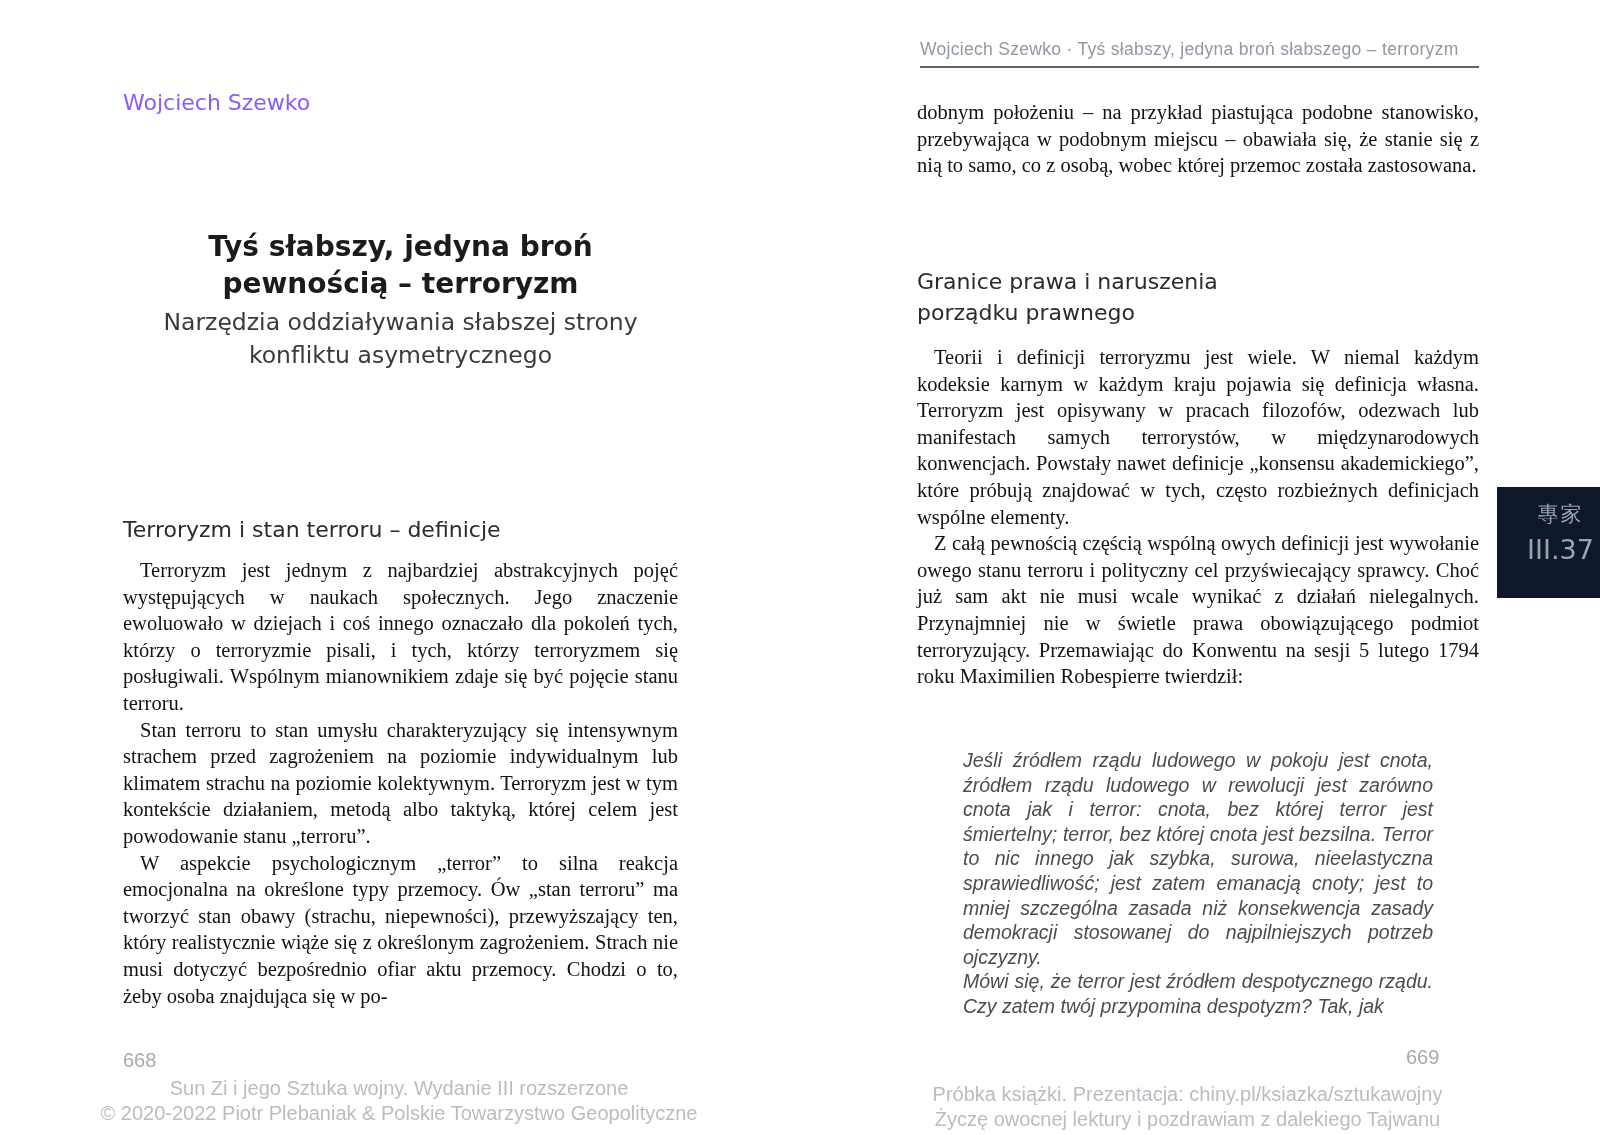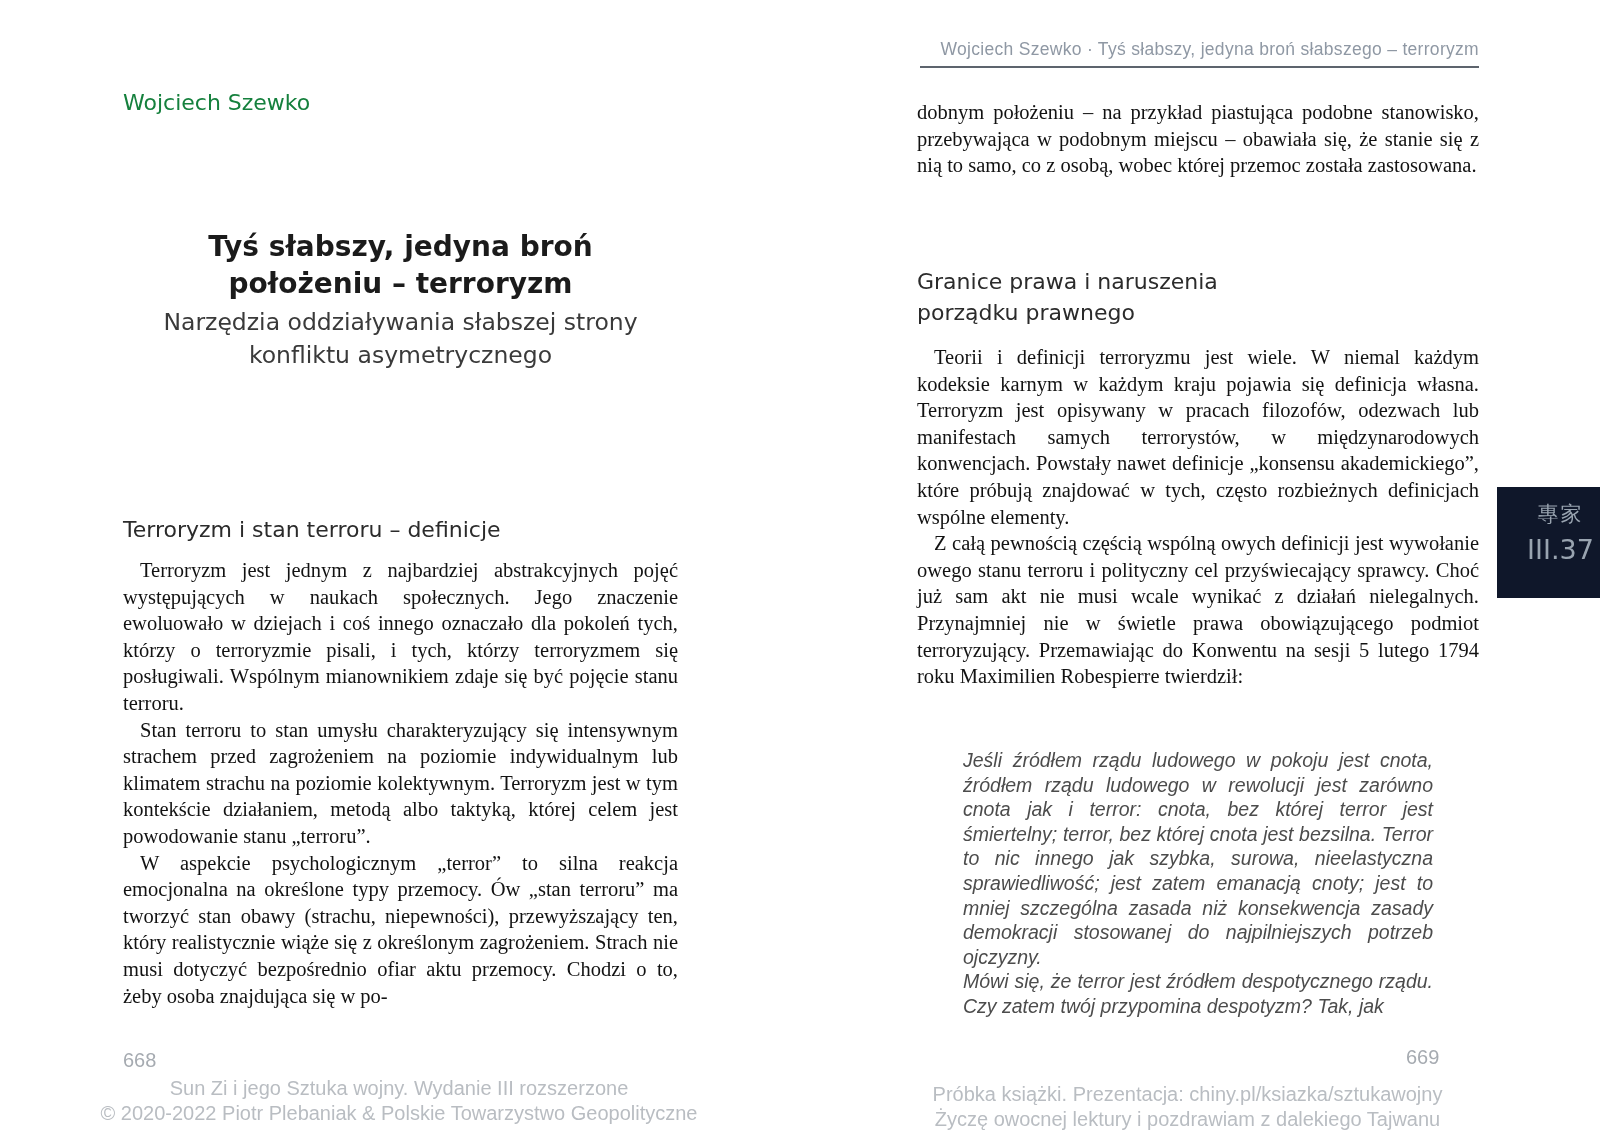--- a/index.html
+++ b/index.html
@@ -1,25 +1,25 @@
 <!DOCTYPE html>
 <html><head>
 <meta charset="utf-8">
 <style>
   html,body{margin:0;padding:0;background:#ffffff;}
   .spread{position:relative;width:1600px;height:1135px;background:#ffffff;overflow:hidden;}
 
   
-  .running-head{position:absolute;left:920px;top:39px;width:559px;text-align:right;
+  .running-head{position:absolute;left:920px;top:39px;width:559px;text-align:left;
     font-family:"Liberation Sans",sans-serif;font-size:17.5px;color:#8f98a4;letter-spacing:.3px;}
   .head-rule{position:absolute;left:920px;top:66px;width:559px;height:0;border-top:2px solid #5d646d;}
 
   
   .author{position:absolute;left:123px;top:90px;font-family:"DejaVu Sans",sans-serif;
-    font-size:22px;color:#15803d;}
+    font-size:22px;color:#8b5cf6;}
   .title{position:absolute;left:123px;top:228px;width:555px;margin:0;text-align:center;
     font-family:"DejaVu Sans",sans-serif;font-weight:700;font-size:28px;line-height:37px;color:#1b1b1b;}
   .title .line{display:block;}
   .subtitle{position:absolute;left:123px;top:306px;width:555px;text-align:center;
     font-family:"DejaVu Sans",sans-serif;font-size:23.5px;line-height:33px;color:#3a3a3a;}
   .section-heading{position:absolute;margin:0;font-family:"DejaVu Sans",sans-serif;
     font-weight:400;font-size:22px;line-height:31px;color:#2b2b2b;}
   .sh-left{left:123px;top:514px;}
   .sh-right{left:917px;top:266px;}
   .section-heading .line{display:block;}
@@ -62,21 +62,21 @@
 <div class="spread">
 
   <div class="running-head">Wojciech Szewko · Tyś słabszy, jedyna broń słabszego – terroryzm</div>
   <div class="head-rule"></div>
 
   <section>
     <div class="author">Wojciech Szewko</div>
 
     <h1 class="title">
       <span class="line">Tyś słabszy, jedyna broń</span>
-      <span class="line">położeniu – terroryzm</span>
+      <span class="line">pewnością – terroryzm</span>
     </h1>
 
     <div class="subtitle">
       <span class="line" style="display:block">Narzędzia oddziaływania słabszej strony</span>
       <span class="line" style="display:block">konfliktu asymetrycznego</span>
     </div>
 
     <h2 class="section-heading sh-left">Terroryzm i stan terroru – definicje</h2>
 
     <div class="body-text body-left">

